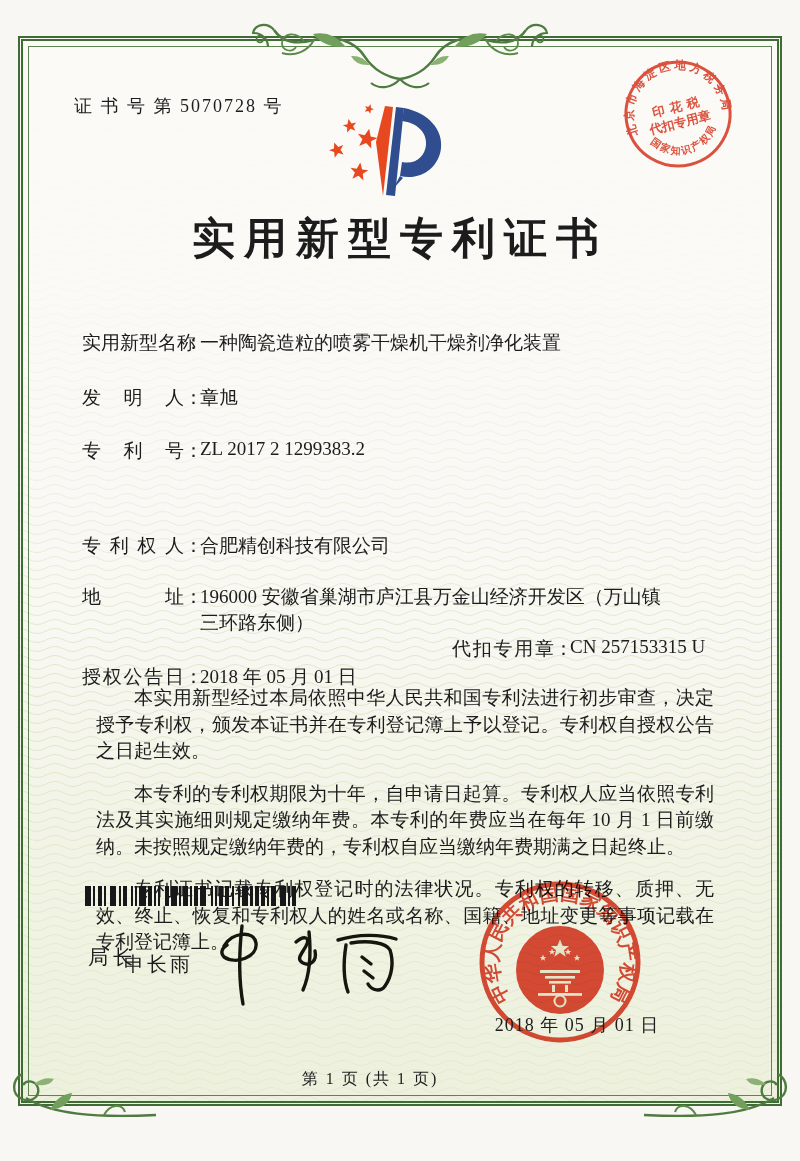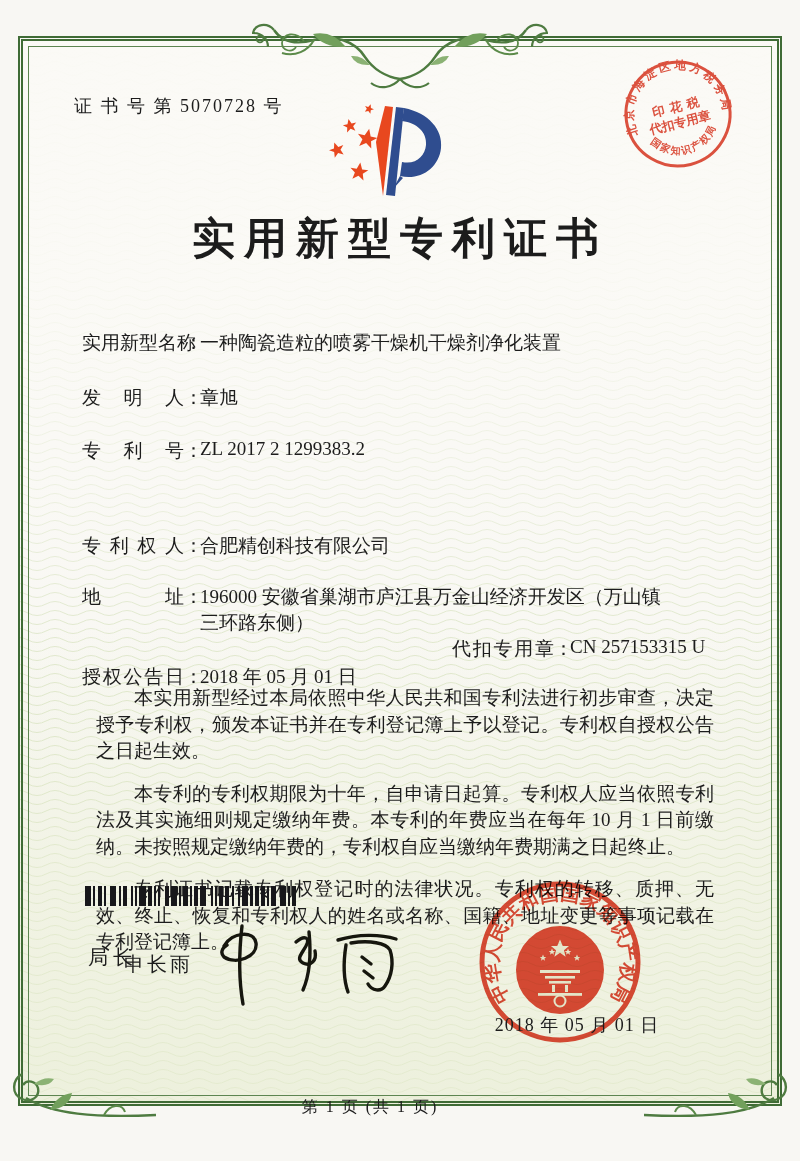--- a/index.html
+++ b/index.html
@@ -39,21 +39,21 @@
   .paras{left:80px;right:70px;top:669px;font-size:19px;line-height:26.5px;text-align:justify;}
   .paras p{margin:16px;text-indent:2em;}
   
   .barcode{left:85px;top:886px;width:214px;height:20px;font-size:0;}
   .barcode i{display:inline-block;height:100%;}
   .sig-title{left:88px;top:944px;font-size:20px;letter-spacing:5px;}
   .sig-name{left:88px;top:951px;font-size:20px;letter-spacing:3px;margin-left:36px;}
   .signature{left:212px;top:912px;mix-blend-mode:multiply;}
   .seal{left:476px;top:878px;mix-blend-mode:multiply;opacity:.95;}
   .seal-date{left:494px;top:1013px;width:166px;text-align:center;font-size:18px;letter-spacing:1px;z-index:5;}
-  .footer{left:0;right:60px;top:1069px;text-align:center;font-size:16px;letter-spacing:2px;margin-top:28px;}
+  .footer{left:0;right:60px;top:1069px;text-align:center;font-size:16px;letter-spacing:2px;}
   .orn-top{left:252px;top:13px;}
   .orn-bl{left:8px;top:1056px;}
   .orn-br{right:8px;top:1056px;transform:scaleX(-1);}
 </style>
 </head>
 <body>
 
 <div class="page">
 
   <div class="wavewrap">

